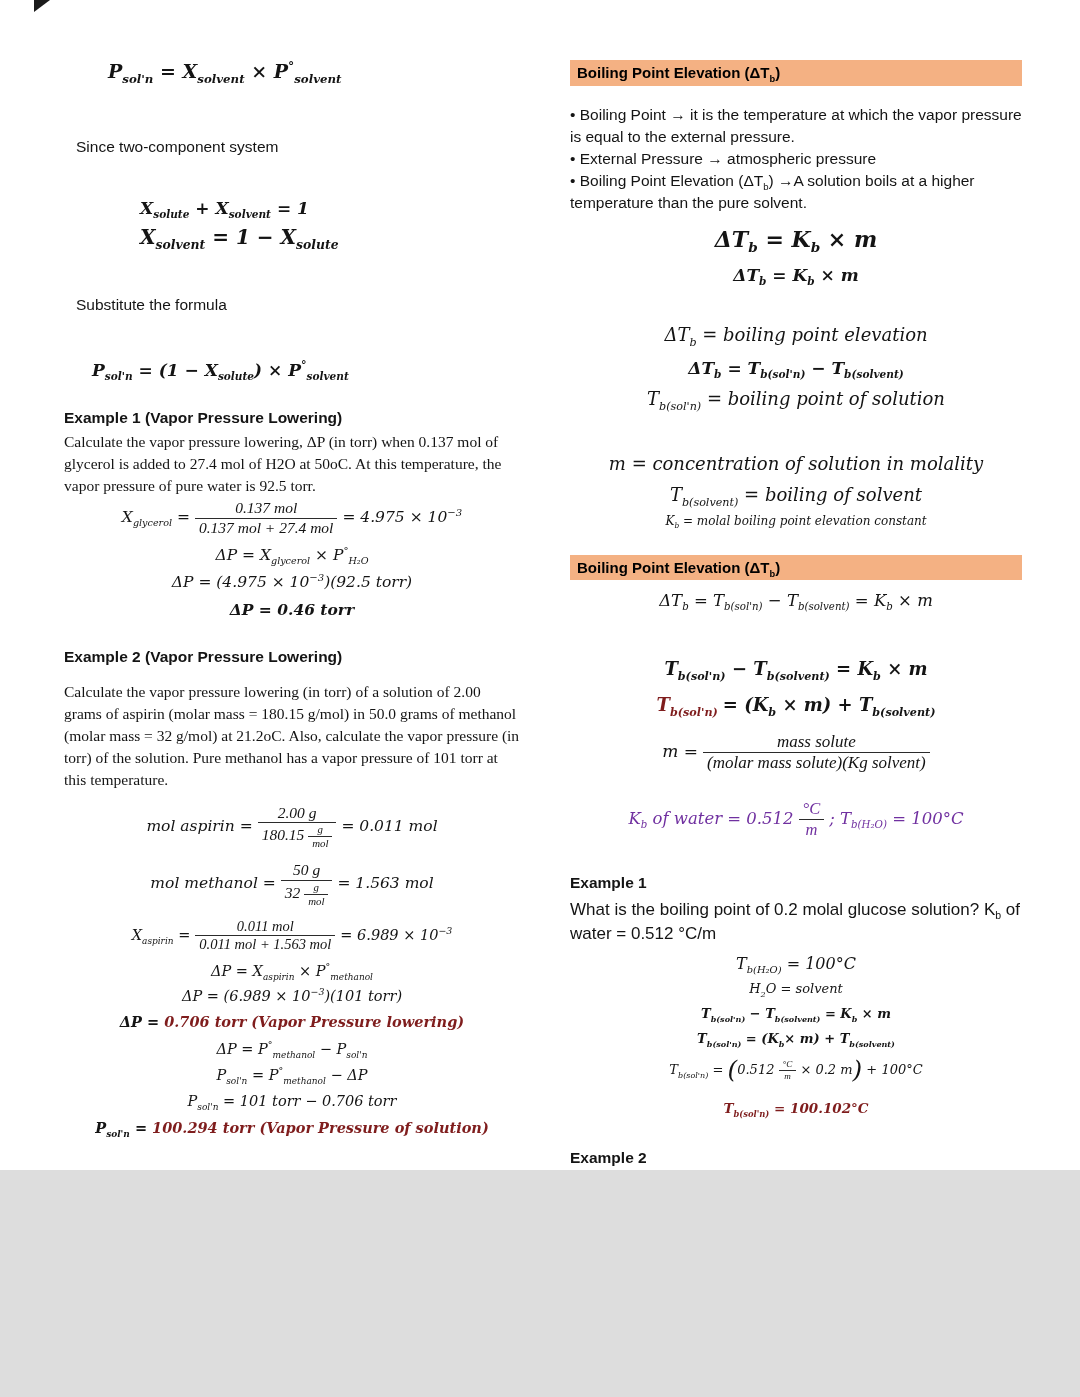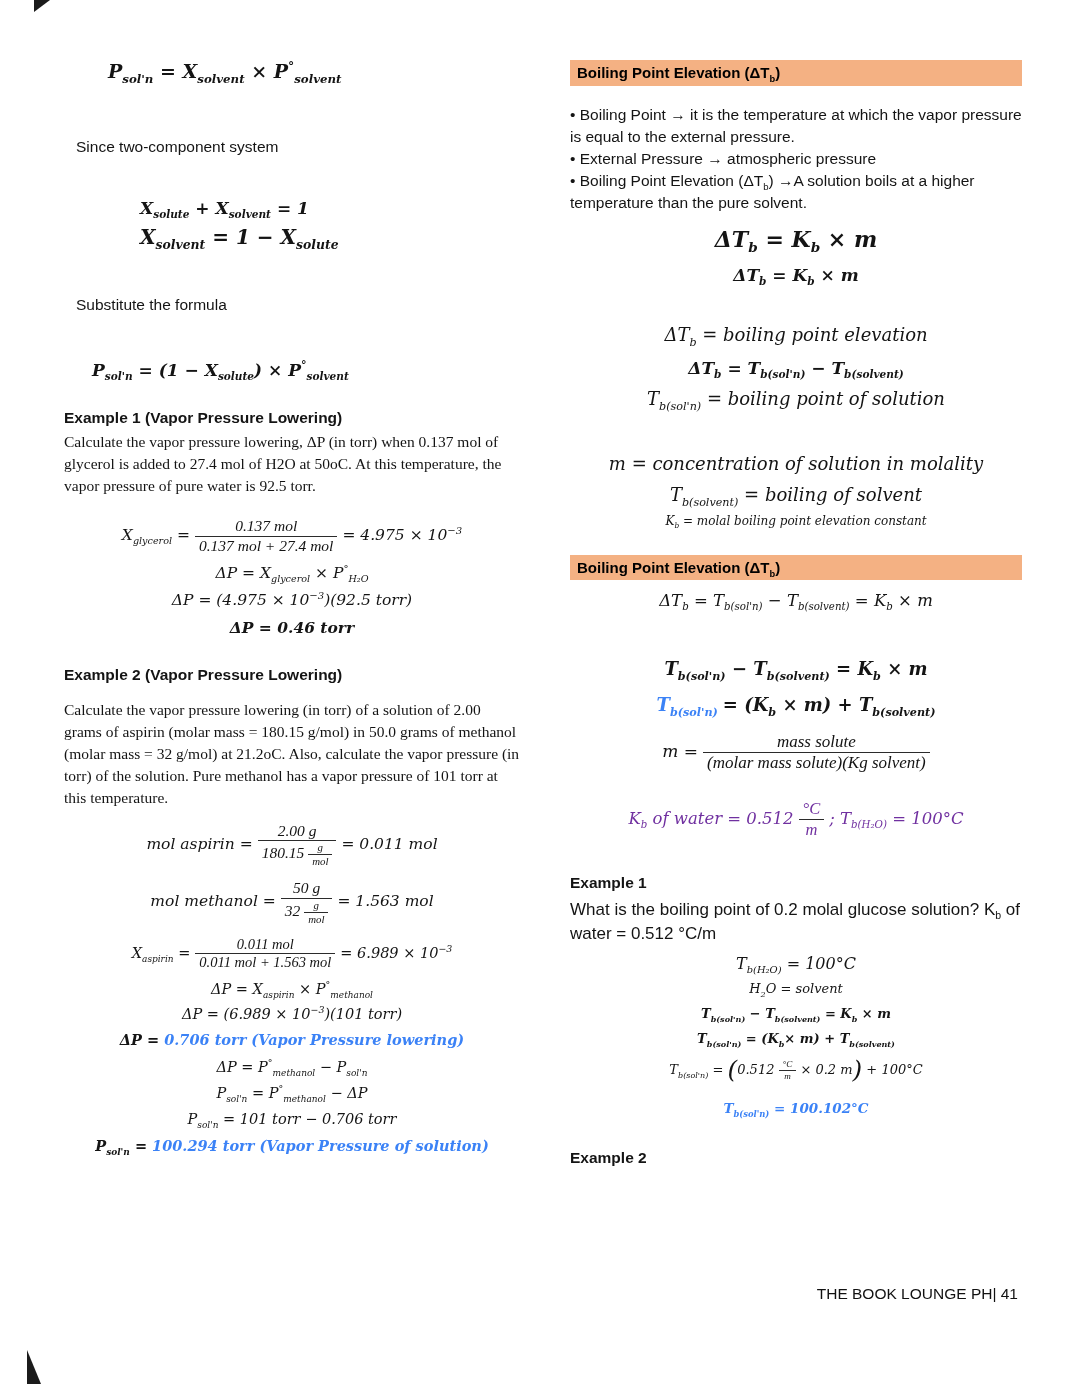--- a/index.html
+++ b/index.html
@@ -1,28 +1,28 @@
 <!DOCTYPE html>
 <html><head>
 <meta charset="utf-8">
 <style>
   *{box-sizing:border-box;}
   html,body{margin:0;padding:0;background:#ddd;}
   .page{
-    position:relative;width:1080px;height:1397px;margin:0 auto;
+    position:relative;width:1080px;height:1170px;margin:0 auto;
     background:#ffffff;color:#141414;overflow:hidden;
     font-family:"Liberation Sans",sans-serif;font-size:15.5px;line-height:1.42;
   }
   .col{position:absolute;top:60px;}
   .col-left{left:64px;width:456px;}
   .col-right{left:570px;width:452px;}
   .math{font-family:"DejaVu Serif",serif;font-style:italic;line-height:1.25;}
   .center{text-align:center;}
   .hvy{font-weight:bold;}
-  .blue{color:#3b82f6;font-style:italic;}
+  .blue{color:#7f1d1d;font-style:italic;}
   .purple{color:#7030A0;}
   .banner{background:#F4B183;color:#000;font-weight:bold;font-size:15px;padding:3px 7px;line-height:1.3;}
   .heading{font-weight:bold;font-size:15.5px;}
   .body-text{font-size:15.5px;font-family:Liberation Serif, serif;}
   sub{font-size:0.62em;line-height:0;}
   sup{font-size:0.65em;line-height:0;}
   .fr{display:inline-block;vertical-align:middle;text-align:center;line-height:1.2;font-family:Liberation Serif, serif;}
   .fr .fn{display:block;border-bottom:1.3px solid #2b2b2b;padding:0 4px;}
   .fr .fd{display:block;padding:0 4px;}
   .fr.sm{font-size:0.7em;}
@@ -52,21 +52,21 @@
     <div class="math hvy" style="font-size:17px;margin-top:40px;padding-left:76px">X<sub>solute</sub> + X<sub>solvent</sub> = 1</div>
     <div class="math hvy" style="font-size:20px;margin-top:6px;padding-left:76px">X<sub>solvent</sub> = 1 − X<sub>solute</sub></div>
 
     <div style="margin-top:44px;padding-left:12px">Substitute the formula</div>
 
     <div class="math hvy" style="font-size:17px;margin-top:44px;padding-left:28px">P<sub>sol'n</sub> = (1 − X<sub>solute</sub>) × P<sup>°</sup><sub>solvent</sub></div>
 
     <div class="heading" style="margin-top:26px">Example 1 (Vapor Pressure Lowering)</div>
     <div class="body-text" style="margin-top:2px">Calculate the vapor pressure lowering, ΔP (in torr) when 0.137 mol of glycerol is added to 27.4 mol of H2O at 50oC. At this temperature, the vapor pressure of pure water is 92.5 torr.</div>
 
-    <div class="math center" style="font-size:15.5px;margin-top:20px">
+    <div class="math center" style="font-size:15.5px;margin-top:2px">
       <span class="lhs-pad">X<sub>glycerol</sub> =</span><span class="fr"><span class="fn">0.137 mol</span><span class="fd">0.137 mol + 27.4 mol</span></span><span class="rhs-pad">= 4.975 × 10<sup>−3</sup></span>
     </div>
 
     <div class="math center" style="font-size:15.5px;margin-top:9px">ΔP = X<sub>glycerol</sub> × P<sup>°</sup><sub>H₂O</sub></div>
     <div class="math center" style="font-size:15.5px;margin-top:7px">ΔP = (4.975 × 10<sup>−3</sup>)(92.5 torr)</div>
     <div class="math center hvy" style="font-size:15.5px;margin-top:8px">ΔP = 0.46 torr</div>
 
     <div class="heading" style="margin-top:26px">Example 2 (Vapor Pressure Lowering)</div>
     <div class="body-text" style="margin-top:13px">Calculate the vapor pressure lowering (in torr) of a solution of 2.00 grams of aspirin (molar mass = 180.15 g/mol) in 50.0 grams of methanol (molar mass = 32 g/mol) at 21.2oC. Also, calculate the vapor pressure (in torr) of the solution. Pure methanol has a vapor pressure of 101 torr at this temperature.</div>
 

